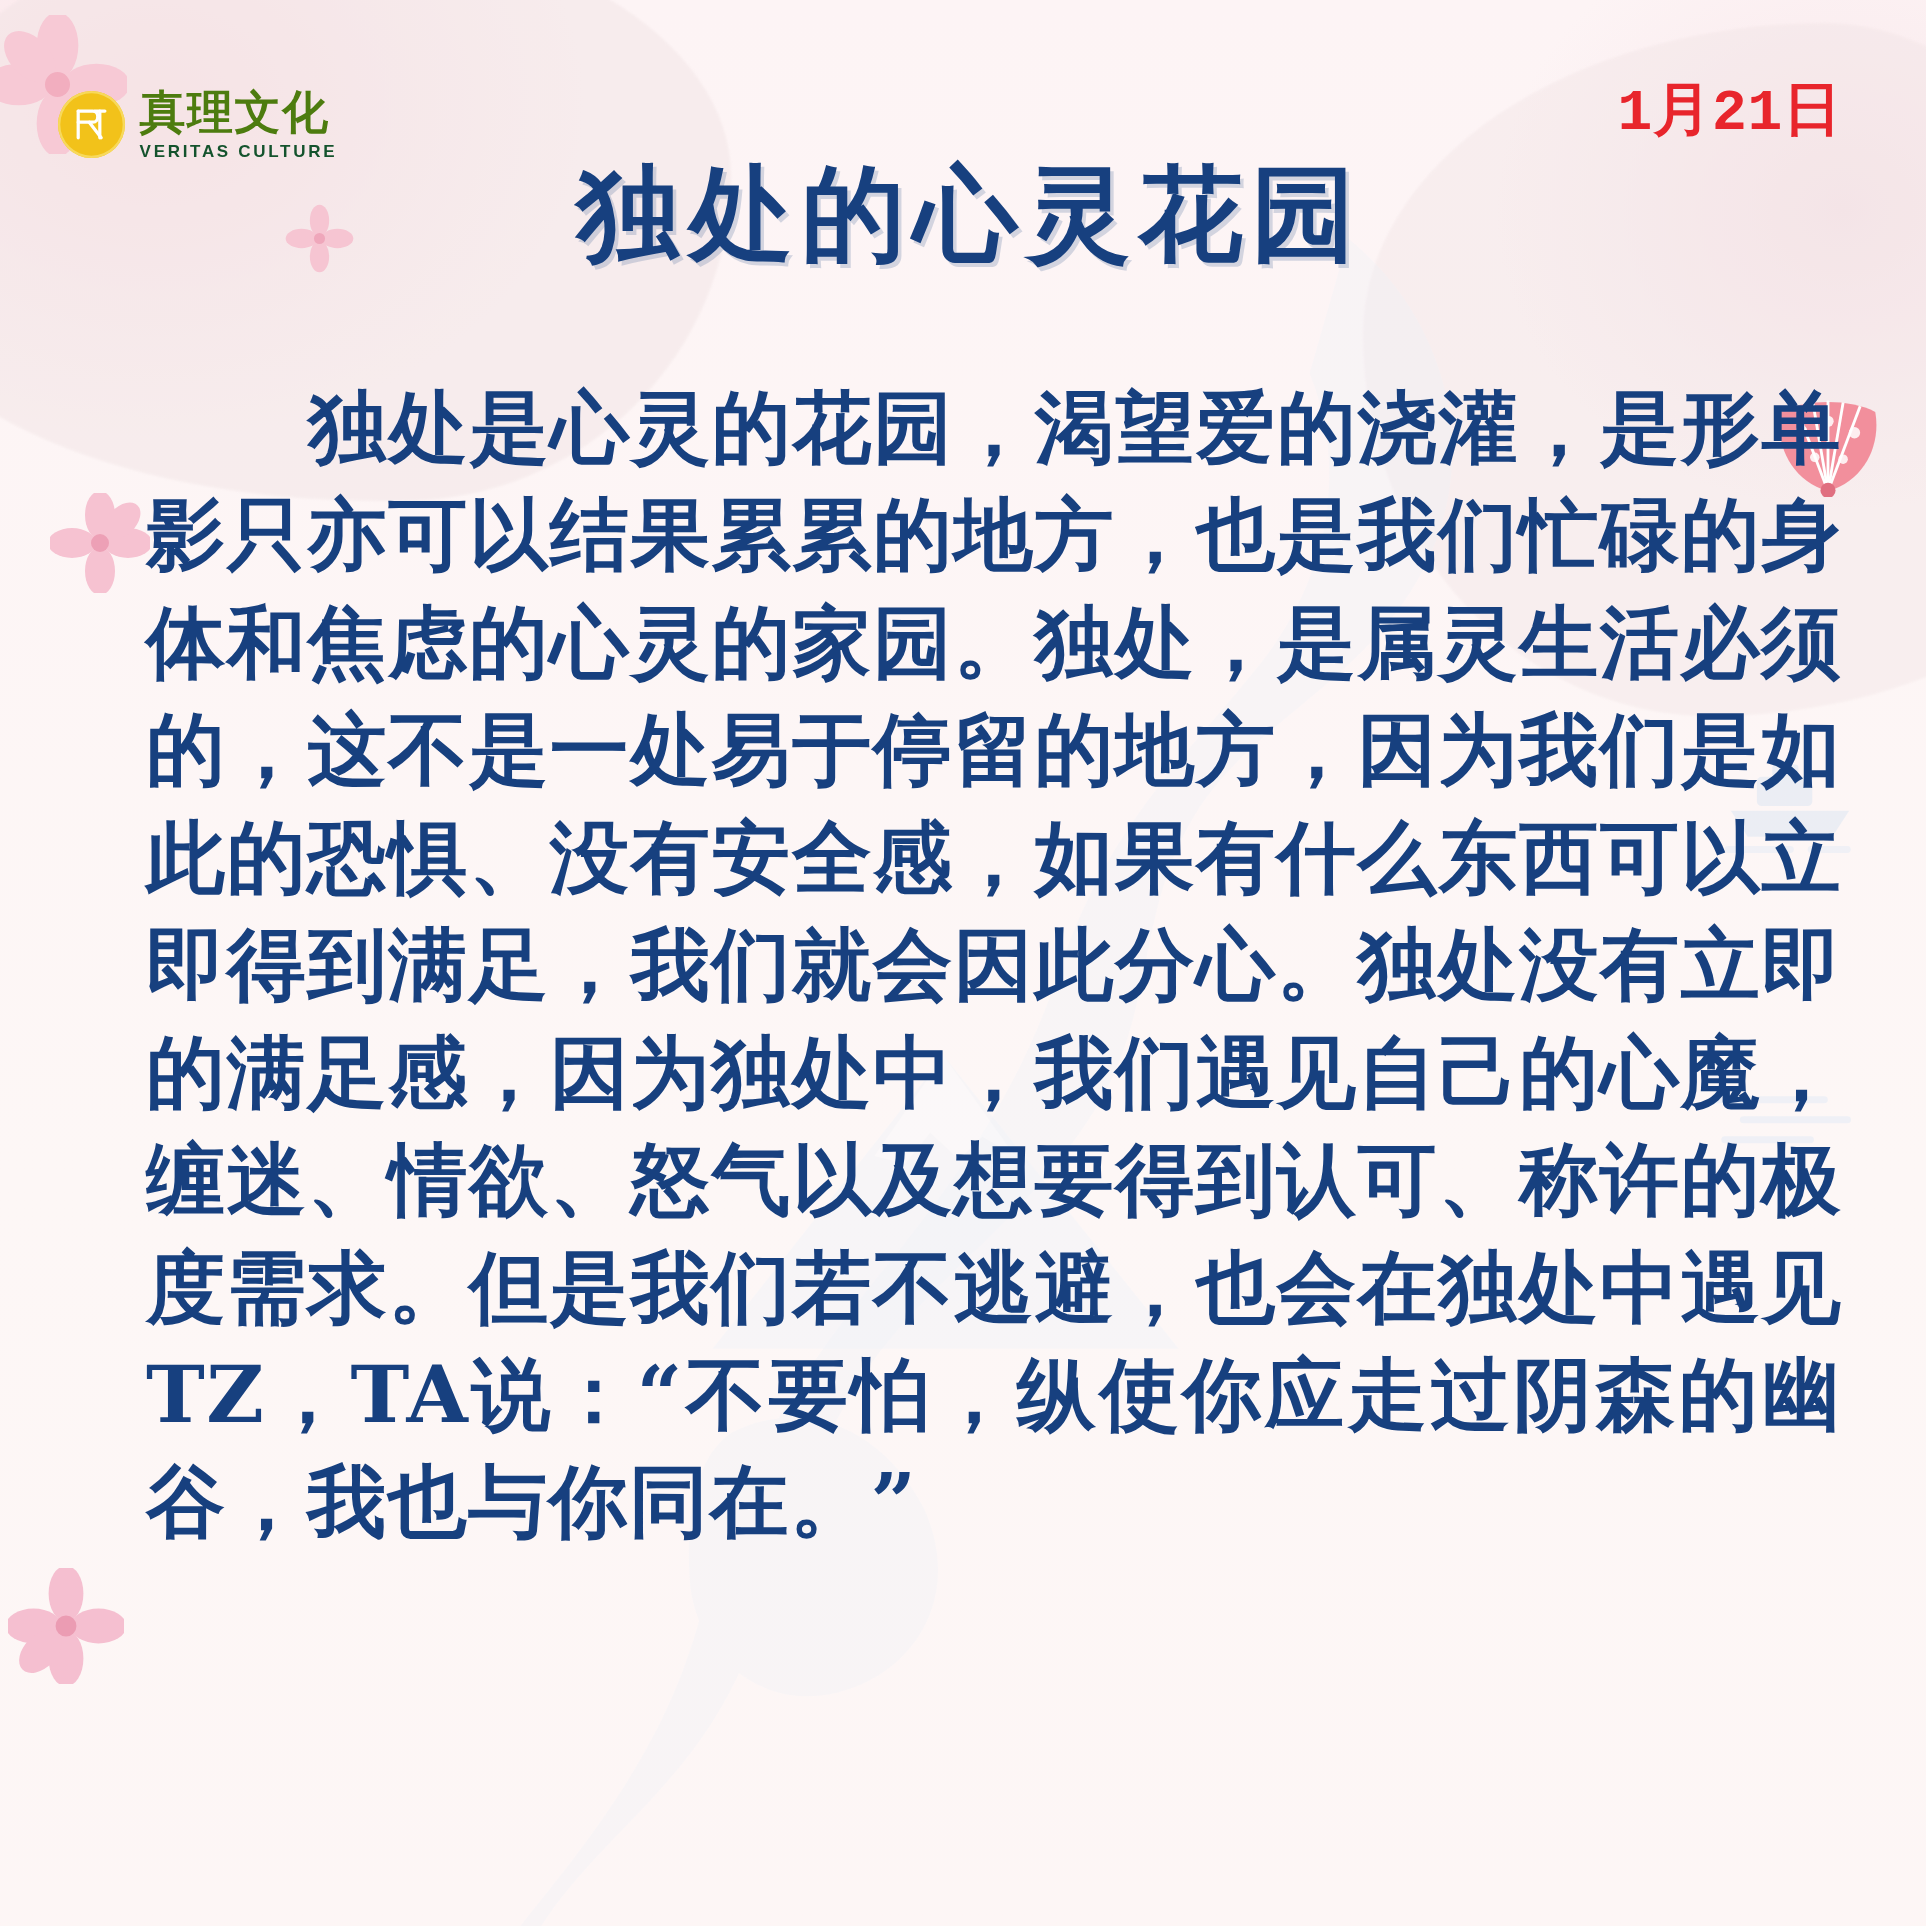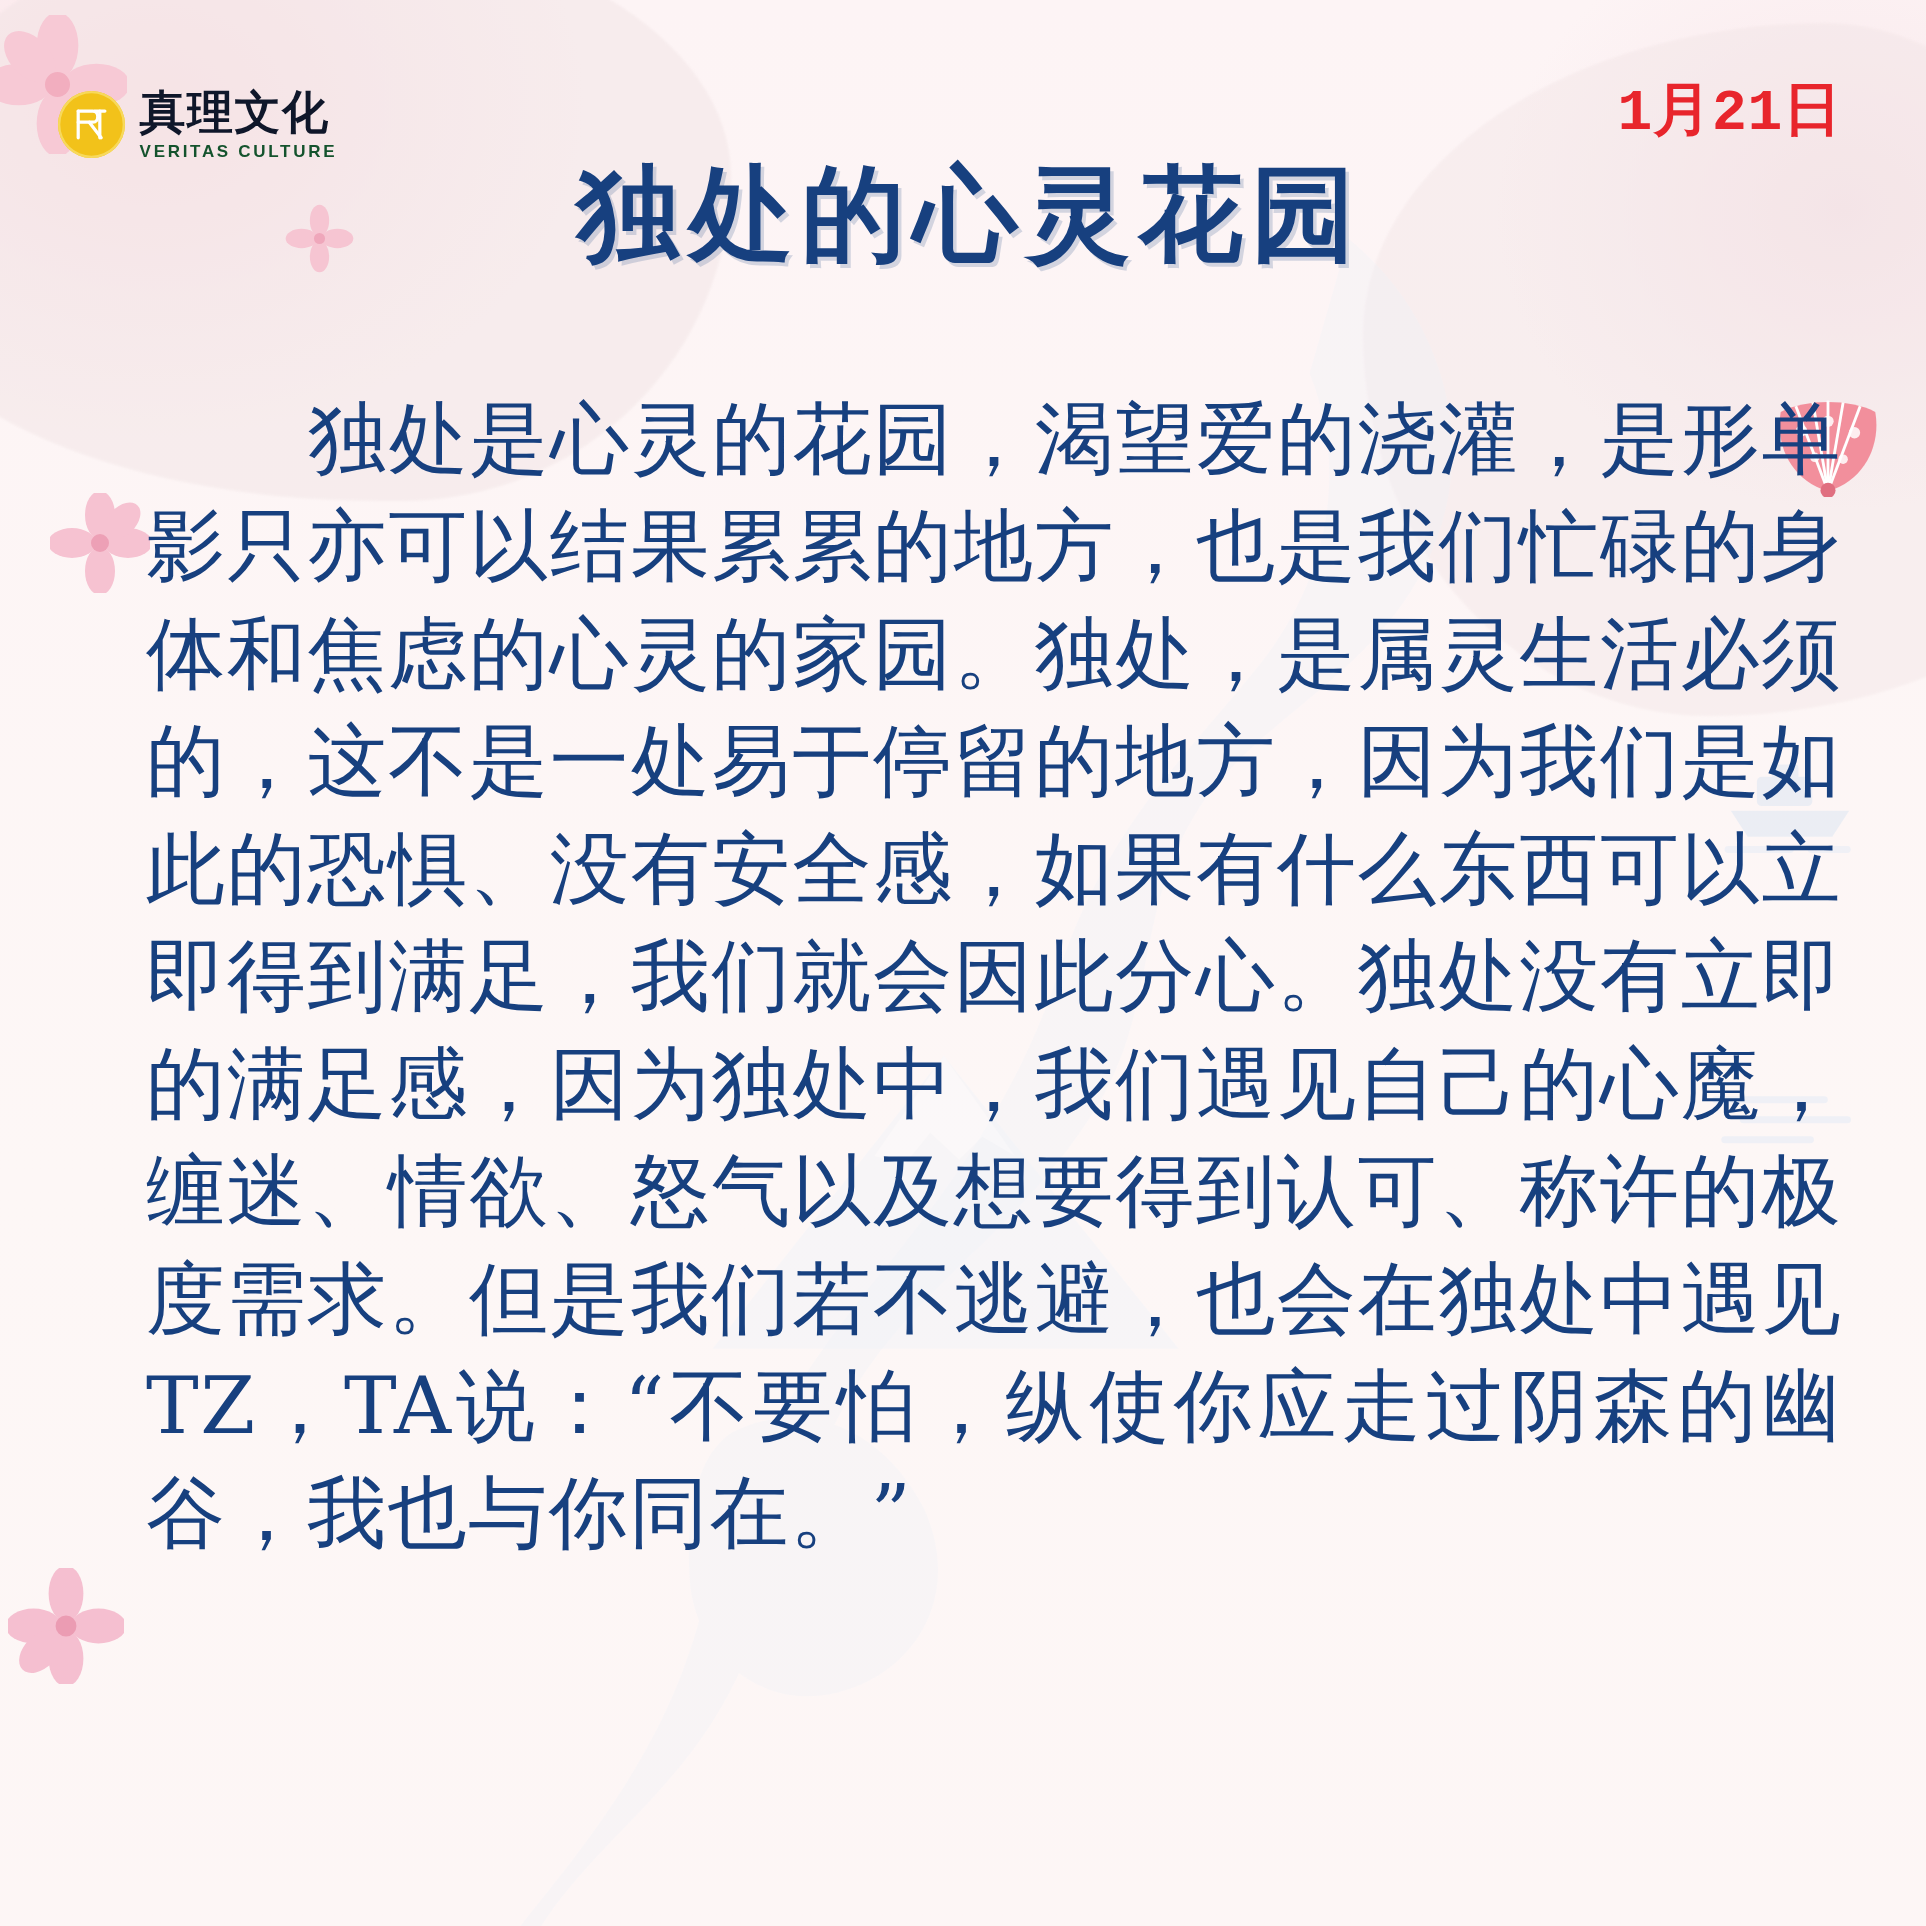--- a/index.html
+++ b/index.html
@@ -68,21 +68,21 @@
     background: #f2c21a;
     display: flex; align-items: center; justify-content: center;
     box-shadow: 0 0 0 2.3px #f7d95c inset;
   }
   .logo-mark svg { width: 46px; height: 46px; }
   .logo-text { line-height: 1; }
   .logo-cn {
     font-family: "DejaVu Serif", serif;
     font-weight: bold;
     font-size: 46px;
-    color: #0f172a;
+    color: #4d7c0f;
     letter-spacing: 1.5px;
   }
   .logo-en {
     font-family: "Liberation Sans", sans-serif;
     font-size: 17px;
     color: #14532d;
     letter-spacing: 2.7px;
     margin-top: 7.7px;
     font-weight: 600;
   }
@@ -107,28 +107,27 @@
     text-shadow: 3.5px 3.5px 0 rgba(23,64,127,0.18);
   }
 
   
   .body-copy {
     position: absolute;
     left: 146px;
     right: 98px;
     top: 374px;
     font-family: "DejaVu Serif", serif;
-    font-weight: normal;
+    font-weight: bold;
     font-size: 79px;
     line-height: 1.36;
     color: #17407f;
     text-align: justify;
     text-justify: inter-character;
     letter-spacing: 1.5px;
-    margin-top: 12px;
   }
   .body-copy p { margin: 0; }
   .indent { text-indent: 162px; }
 
   
   .fan {
     position: absolute;
     right: 54px; top: 393px;
     width: 116px; height: 104px;
   }

